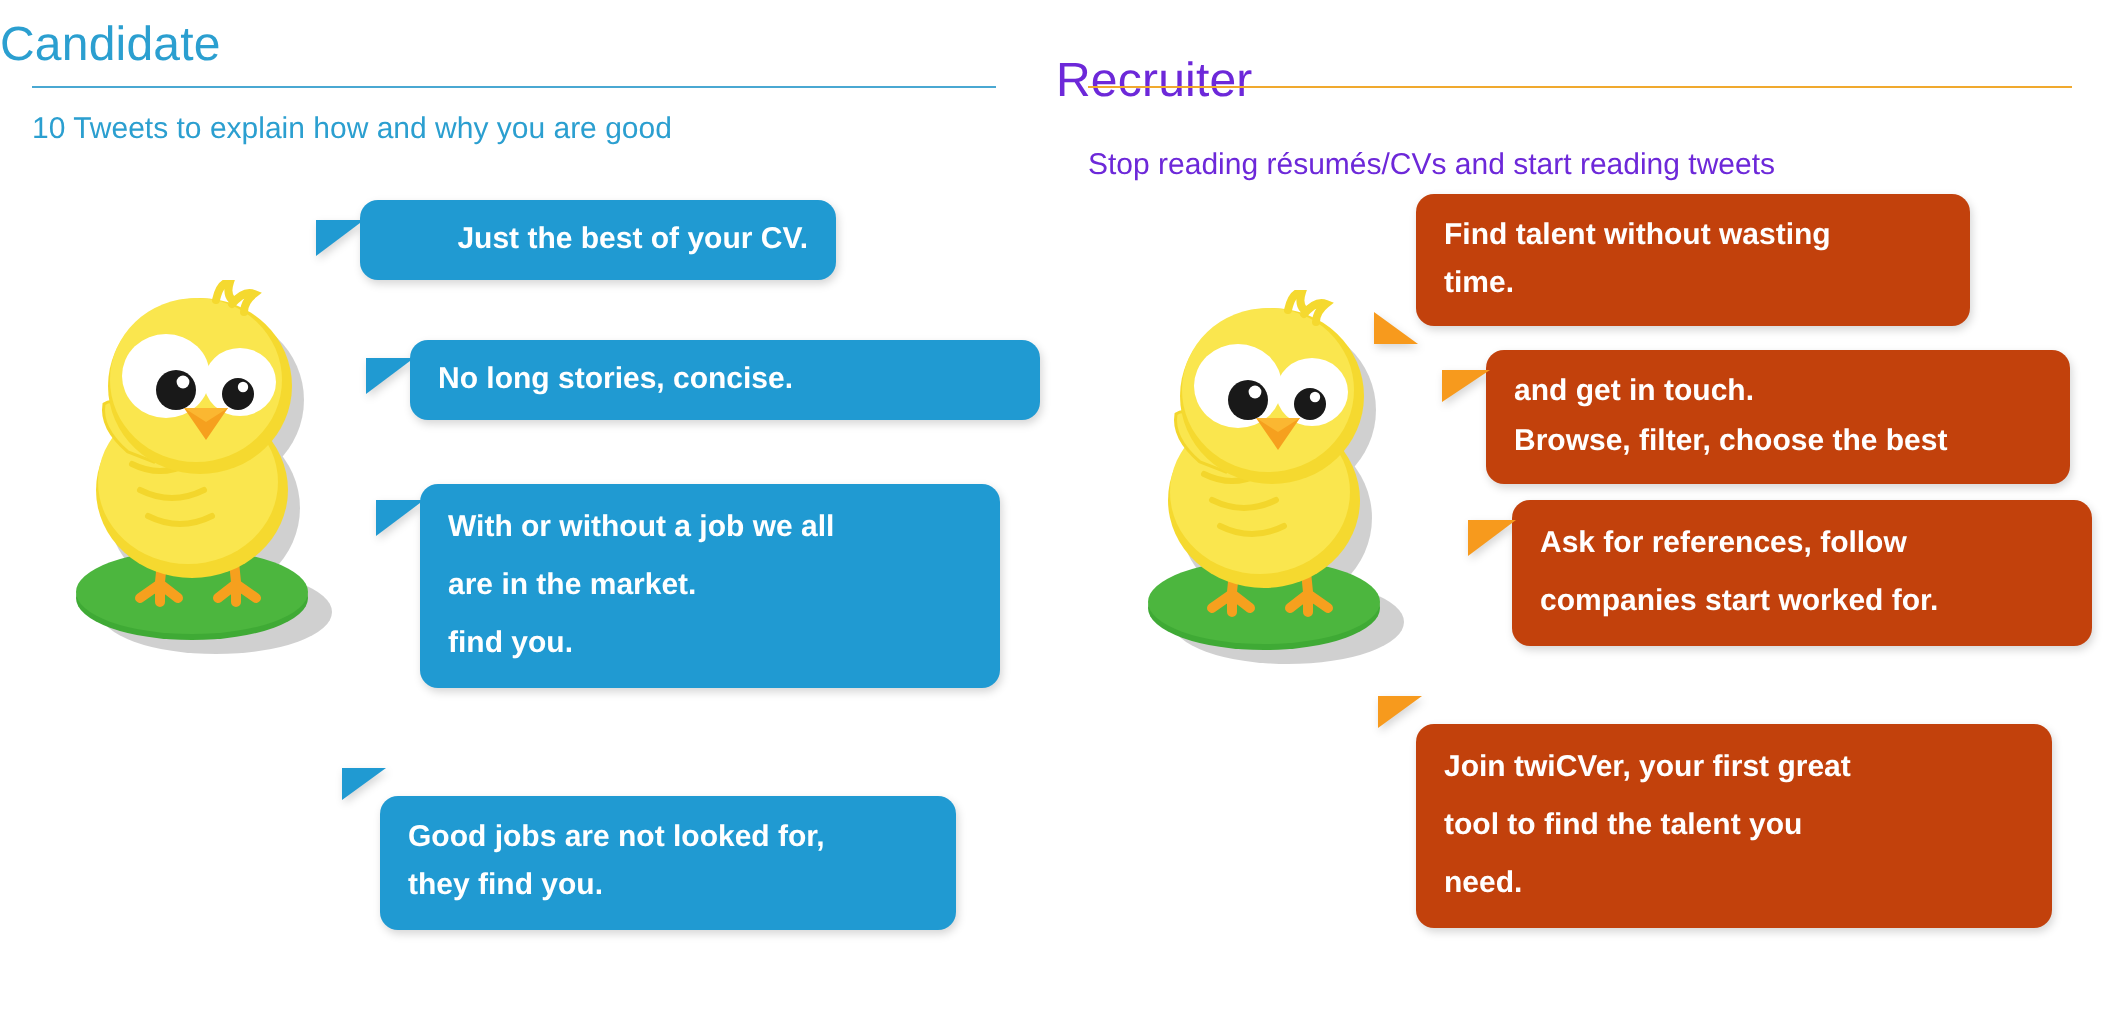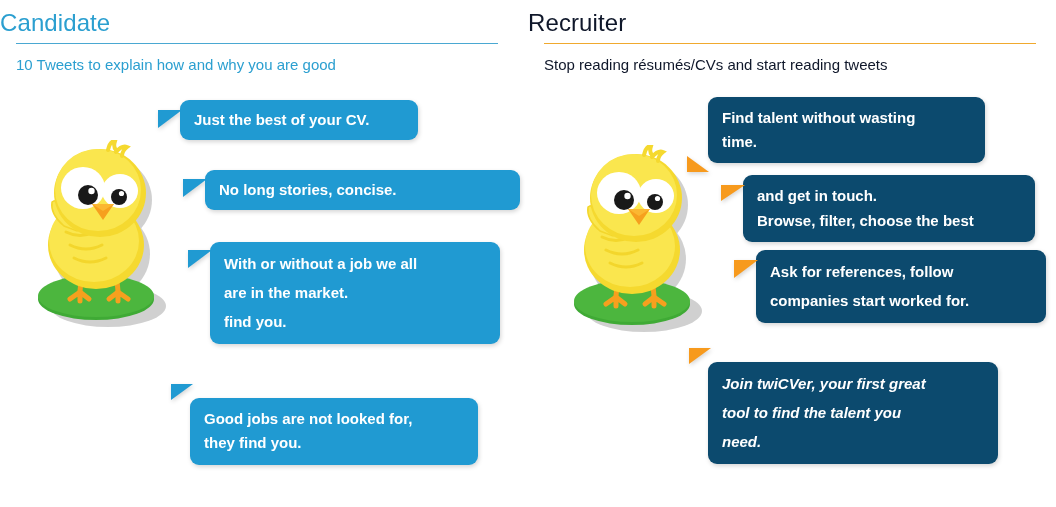--- a/index.html
+++ b/index.html
@@ -52,39 +52,39 @@
     position: absolute;
     left: 16px;
     top: 54px;
     font-size: 15px;
     line-height: 21px;
     font-weight: 400;
     white-space: nowrap;
   }
   .left .col-title, .left .col-sub { color: #2b9fd0; }
   .left .col-rule { background: #4aa8d2; }
-  .right .col-title, .right .col-sub { color: #0f172a; }
+  .right .col-title, .right .col-sub { color: #6d28d9; margin-top: 18px; }
   .right .col-rule { background: #f0a92e; }
 
   
   .bubble {
     position: absolute;
     border-radius: 9px;
     box-sizing: border-box;
     color: #ffffff;
     font-weight: bold;
     font-size: 15px;
     line-height: 25px;
     padding: 7px 14px 8px 14px;
     filter: drop-shadow(1px 2px 2px rgba(0,0,0,0.16));
   }
   .bubble .line { display: block; white-space: nowrap; }
 
   .bubble.blue   { background: #209ad2; }
-  .bubble.orange { background: #0c4a6e; }
+  .bubble.orange { background: #c2410c; }
 
   
   .tail {
     position: absolute;
     width: 0;
     height: 0;
     border-style: solid;
   }
   
   .tail.ul-blue {
@@ -155,21 +155,21 @@
         <circle cx="68" cy="55" r="10" fill="#191919"></circle>
         <circle cx="71.5" cy="51" r="3.2" fill="#ffffff"></circle>
         <circle cx="99" cy="57" r="8" fill="#191919"></circle>
         <circle cx="101.5" cy="53.5" r="2.6" fill="#ffffff"></circle>
 
         <path d="M72 64 l22 0 l-11 16 z" fill="#f6a01e"></path>
         <path d="M72 64 l22 0 l-11 7 z" fill="#fbb731"></path>
       </svg>
     </div>
 
-    <div class="bubble blue" style="left:180px; top:100px; width:238px;">
+    <div class="bubble blue" style="left:180px; top:100px; width:238px;text-align:right;">
       <span class="line">Just the best of your CV.</span>
       <span class="tail ul-blue" style="left:-22px; top:10px;"></span>
     </div>
 
     <div class="bubble blue" style="left:205px; top:170px; width:315px;">
       <span class="line">No long stories, concise.</span>
       <span class="tail ul-blue" style="left:-22px; top:9px;"></span>
     </div>
 
     <div class="bubble blue" style="left:210px; top:242px; width:290px; line-height:29px;">
@@ -236,21 +236,21 @@
       <span class="line">Browse, filter, choose the best</span>
       <span class="tail ul-orange" style="left:-22px; top:10px; border-width:0 0 16px 24px;"></span>
     </div>
 
     <div class="bubble orange" style="left:228px; top:250px; width:290px; line-height:29px; padding-top:7px; padding-bottom:8px;">
       <span class="line">Ask for references, follow</span>
       <span class="line">companies start worked for.</span>
       <span class="tail ul-orange" style="left:-22px; top:10px; border-width:0 0 18px 24px;"></span>
     </div>
 
-    <div class="bubble orange" style="left:180px; top:362px; width:290px; line-height:29px; padding-top:7px; padding-bottom:8px;font-style:italic;">
+    <div class="bubble orange" style="left:180px; top:362px; width:318px; line-height:29px; padding-top:7px; padding-bottom:8px;">
       <span class="line">Join twiCVer, your first great</span>
       <span class="line">tool to find the talent you</span>
       <span class="line">need.</span>
       <span class="tail ul-orange" style="left:-19px; top:-14px; border-width:0 0 16px 22px;"></span>
     </div>
   </div>
 
 </div>
 
 </body></html>

